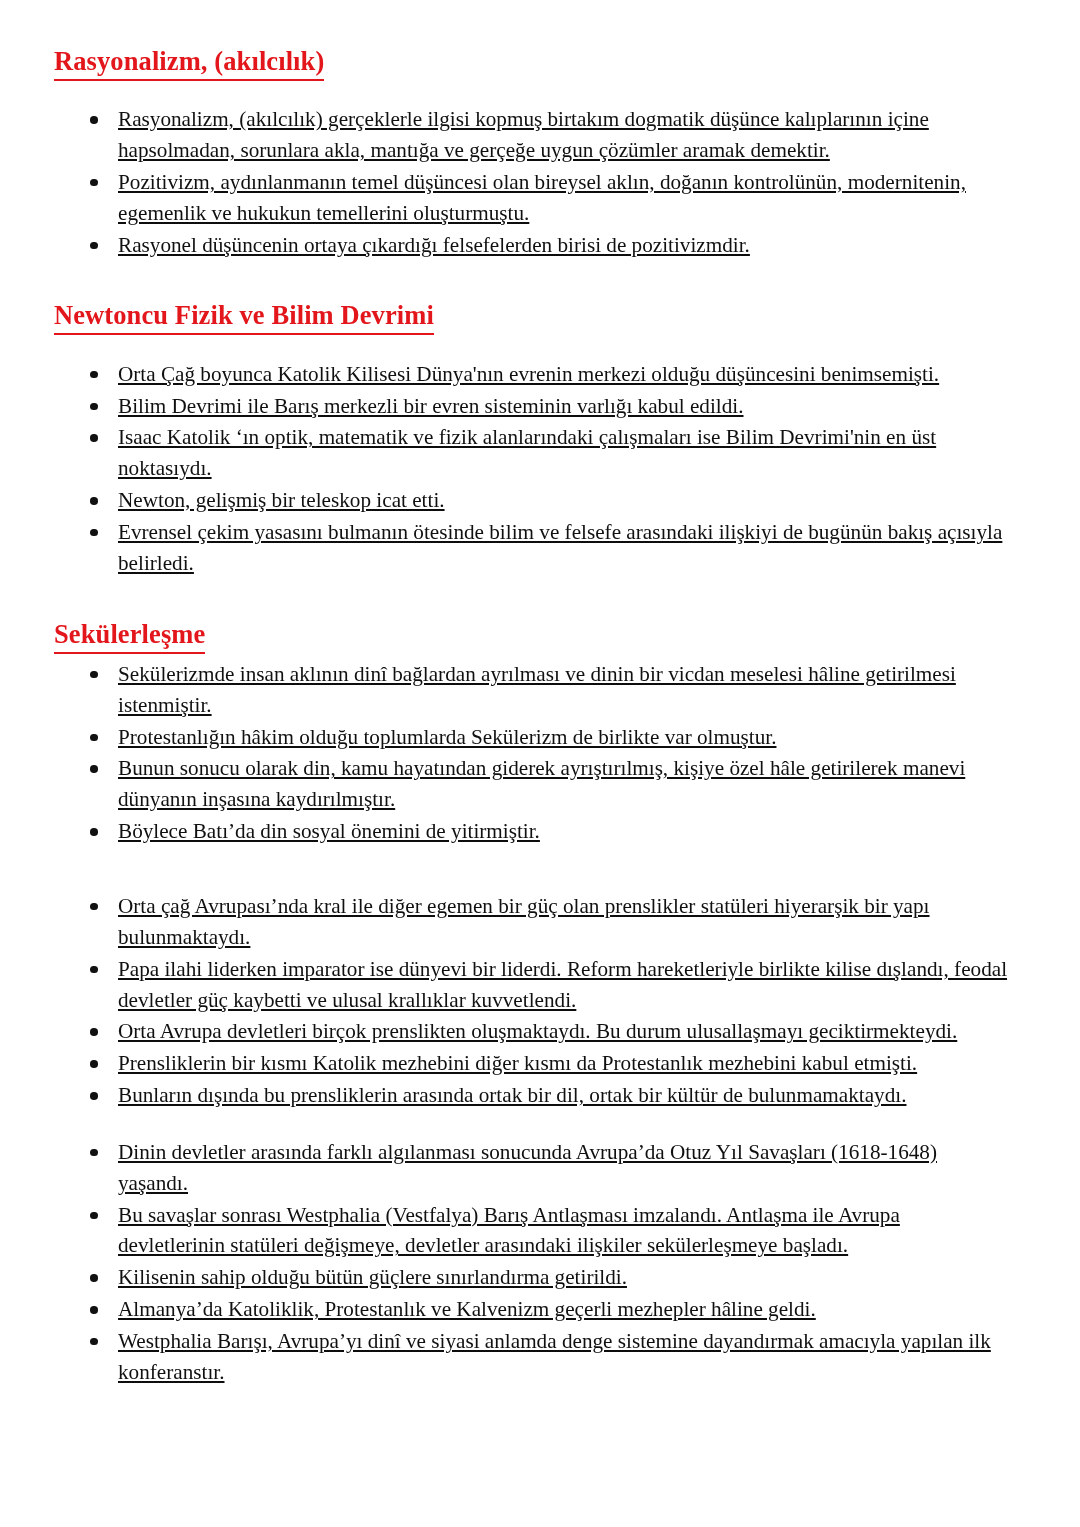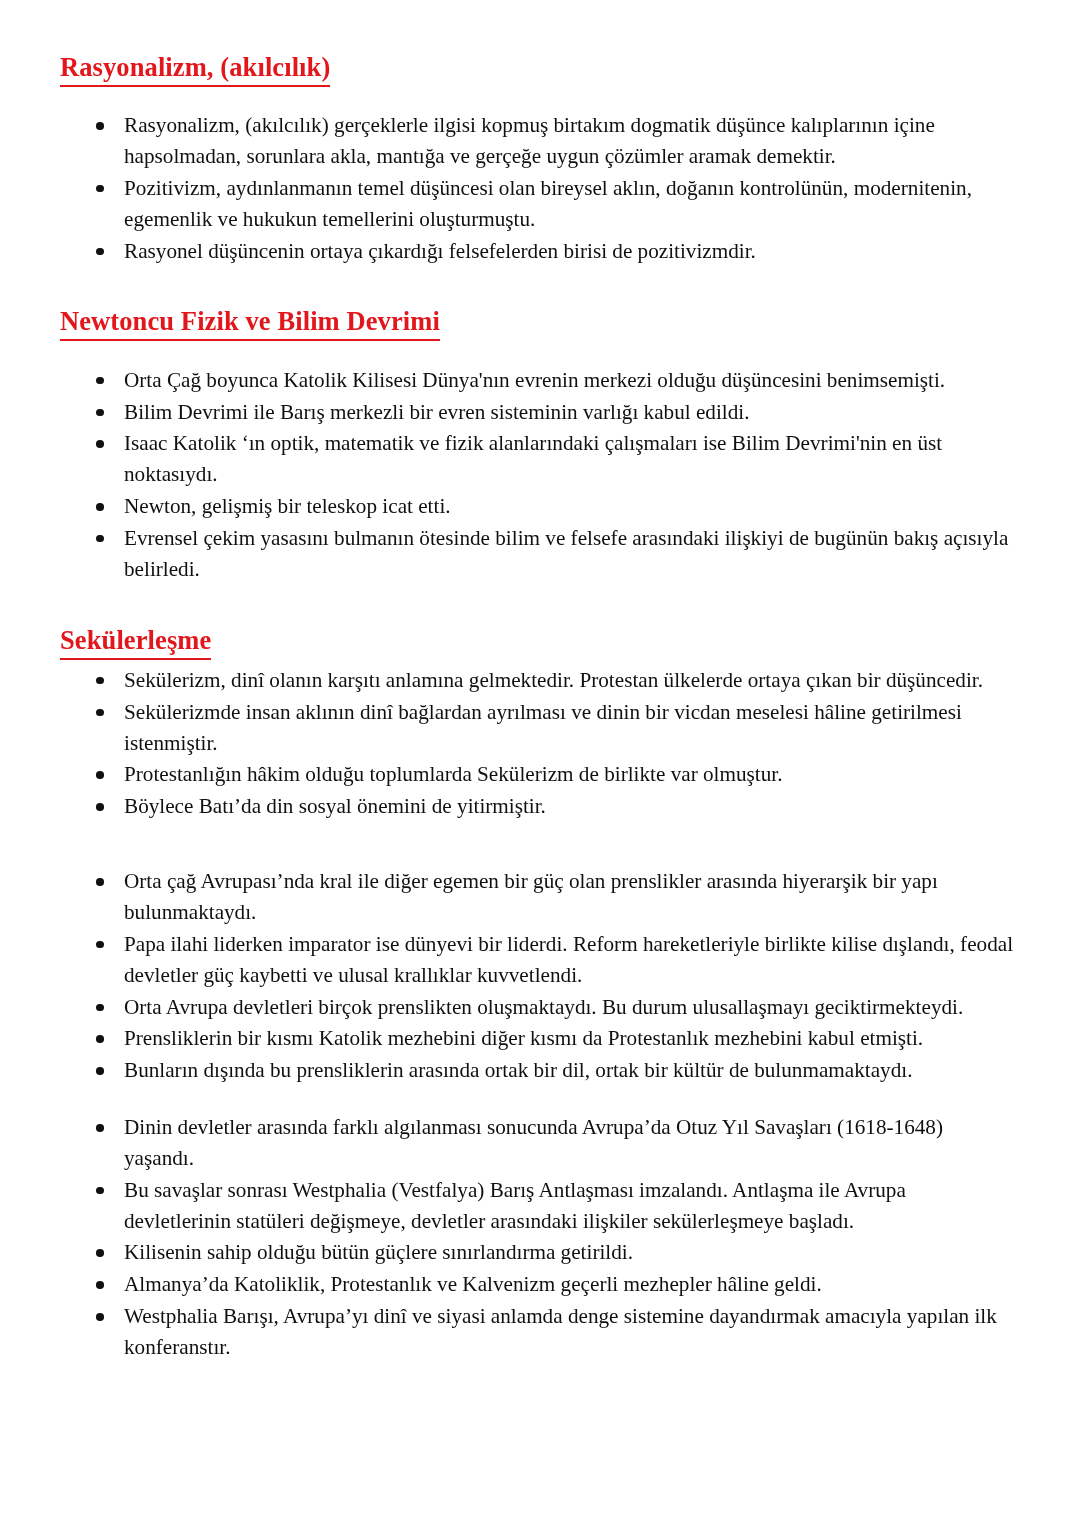--- a/index.html
+++ b/index.html
@@ -17,21 +17,21 @@
     padding: 0;
     box-sizing: border-box;
     font-family: "Liberation Serif", "DejaVu Serif", serif;
     color: #0d0d0d;
   }
   .content {
     padding: 44px 52px 40px 52px;
   }
 
   
-  .section { margin: 8px; }
+  .section { margin: 2px; }
 
   .heading {
     color: #e2161b;
     font-family: "Liberation Serif", "DejaVu Serif", serif;
     font-weight: bold;
     font-size: 26.5px;
     line-height: 1.18;
     letter-spacing: 0.1px;
     margin: 0;
     padding: 0;
@@ -75,21 +75,21 @@
     top: 12px;
     width: 7.5px;
     height: 7.5px;
     border-radius: 50%;
     background: #111111;
   }
 
   .bullet-text { display: block; }
 
   
-  ul.bullets { max-width: 955px; }
+  ul.bullets { max-width: 955px; text-decoration: underline; }
 </style>
 </head>
 <body>
 
 <div class="page">
   <div class="content">
 
     <div class="section">
       <h2 class="heading"><span class="h-text">Rasyonalizm, (akılcılık)</span></h2>
       <ul class="bullets after-heading">
@@ -123,38 +123,38 @@
         <li class="bullet">
             <span class="bullet-text">Evrensel çekim yasasını bulmanın ötesinde bilim ve felsefe arasındaki ilişkiyi de bugünün bakış açısıyla belirledi.</span>
           </li>
       </ul>
     </div>
 
     <div class="section gap-before">
       <h2 class="heading"><span class="h-text">Sekülerleşme</span></h2>
       <ul class="bullets after-heading-tight">
         <li class="bullet">
-            <span class="bullet-text">Sekülerizm, dinî olanın karşıtı anlamına gelmektedir. Protestan ülkelerde ortaya çıkan bir düşüncedir.</span>
-          </li>
-        <li class="bullet">
             <span class="bullet-text">Sekülerizmde insan aklının dinî bağlardan ayrılması ve dinin bir vicdan meselesi hâline getirilmesi istenmiştir.</span>
           </li>
         <li class="bullet">
             <span class="bullet-text">Protestanlığın hâkim olduğu toplumlarda Sekülerizm de birlikte var olmuştur.</span>
+          </li>
+        <li class="bullet">
+            <span class="bullet-text">Bunun sonucu olarak din, kamu hayatından giderek ayrıştırılmış, kişiye özel hâle getirilerek manevi dünyanın inşasına kaydırılmıştır.</span>
           </li>
         <li class="bullet">
             <span class="bullet-text">Böylece Batı’da din sosyal önemini de yitirmiştir.</span>
           </li>
       </ul>
     </div>
 
     <div class="section gap-before-lg">
       <ul class="bullets after-heading">
         <li class="bullet">
-            <span class="bullet-text">Orta çağ Avrupası’nda kral ile diğer egemen bir güç olan prenslikler arasında hiyerarşik bir yapı bulunmaktaydı.</span>
+            <span class="bullet-text">Orta çağ Avrupası’nda kral ile diğer egemen bir güç olan prenslikler statüleri hiyerarşik bir yapı bulunmaktaydı.</span>
           </li>
         <li class="bullet">
             <span class="bullet-text">Papa ilahi liderken imparator ise dünyevi bir liderdi. Reform hareketleriyle birlikte kilise dışlandı, feodal devletler güç kaybetti ve ulusal krallıklar kuvvetlendi.</span>
           </li>
         <li class="bullet">
             <span class="bullet-text">Orta Avrupa devletleri birçok prenslikten oluşmaktaydı. Bu durum ulusallaşmayı geciktirmekteydi.</span>
           </li>
         <li class="bullet">
             <span class="bullet-text">Prensliklerin bir kısmı Katolik mezhebini diğer kısmı da Protestanlık mezhebini kabul etmişti.</span>
           </li>

